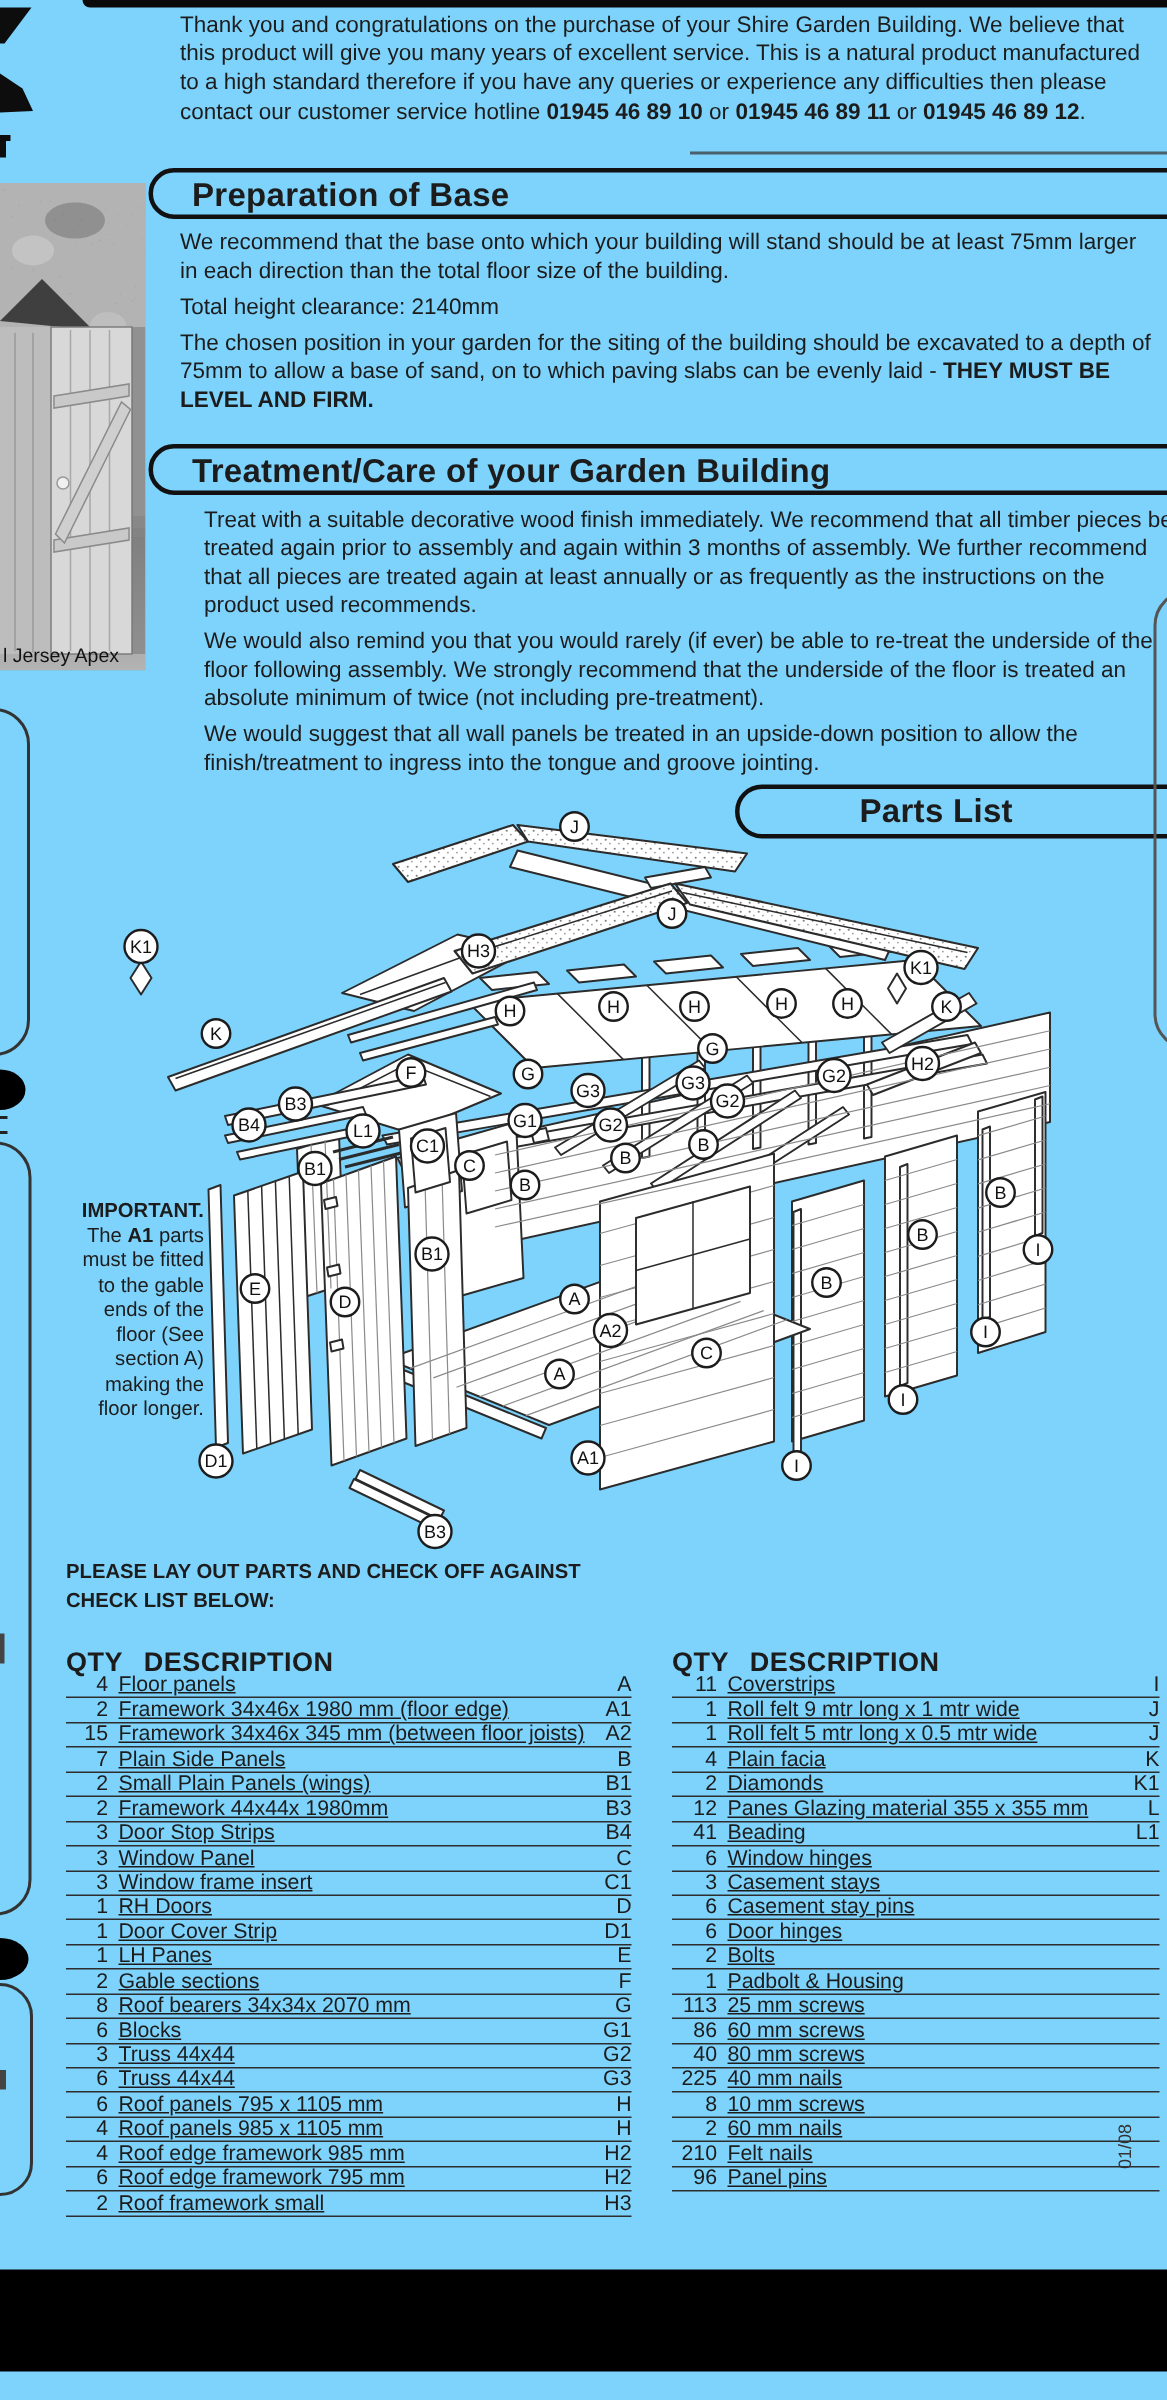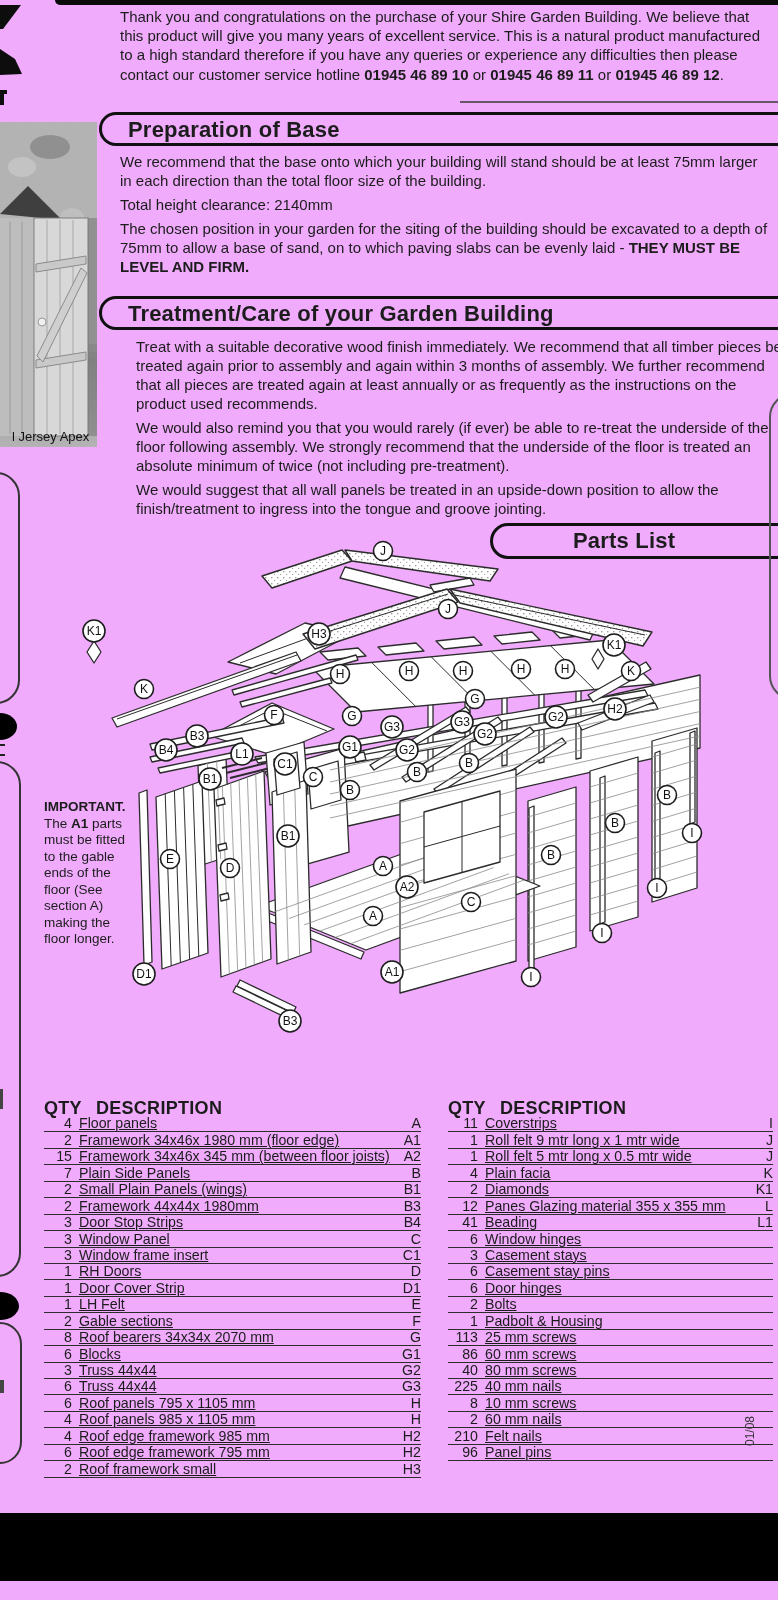--- a/index.html
+++ b/index.html
@@ -1,16 +1,16 @@
 <!DOCTYPE html>
 <html><head>
 <meta charset="utf-8">
 <style>
   html,body{margin:0;padding:0;background:#e8e8e8;}
-  #page{position:relative;width:778px;height:1600px;background:#f0abfc;overflow:hidden;
+  #page{position:relative;width:778px;height:1600px;background:#7dd3fc;overflow:hidden;
         font-family:"Liberation Sans",sans-serif;color:#1c1c1c;}
   .abs{position:absolute;}
   b,.b{font-weight:bold;}
   
   #top-bar{left:55px;top:0;width:723px;height:5px;background:#0a0a0a;border-bottom-left-radius:10px;}
   #ghost-line{left:460px;top:101px;width:318px;height:2px;background:#3a3a3a;opacity:.75;}
   
   #intro{left:120px;top:7px;width:642px;font-size:15px;line-height:19.2px;}
   
   .hbox{left:99px;width:700px;height:34px;border:3px solid #111;border-radius:20px;box-sizing:border-box;}
@@ -19,38 +19,38 @@
   #treat-box{top:296px;}
   .paras{font-size:15px;line-height:19px;}
   #prep-paras{left:120px;top:152px;width:650px;}
   #treat-paras{left:120px;top:337px;width:652px;margin-left:16px;}
   .paras p{margin:0 0 5px 0;}
   
   #parts-box{left:490px;top:523px;width:330px;height:36px;border:3px solid #111;border-radius:19px;box-sizing:border-box;}
   #parts-box .htitle{left:56px;top:2px;margin-left:24px;}
   
   #photo{left:0;top:122px;width:97px;height:325px;overflow:hidden;}
-  #photo-caption{left:12px;top:429px;width:120px;font-size:13px;color:#111;}
+  #photo-caption{left:2px;top:429px;width:120px;font-size:13px;color:#111;}
   
   .edge-outline{border:2px solid #333;border-radius:24px;}
   #lo1{left:-32px;top:472px;width:48px;height:228px;}
   #lo2{left:-32px;top:761px;width:49px;height:512px;}
   #lo3{left:-32px;top:1322px;width:50px;height:138px;border-radius:22px;}
   .blob{background:#000;border-radius:50%;}
   #blob1{left:-17px;top:713px;width:34px;height:27px;}
   #blob2{left:-19px;top:1292px;width:38px;height:28px;}
   #eqfrag{left:0;top:744px;width:5px;height:8px;border-top:2px solid #222;border-bottom:2px solid #222;}
   .tick{background:#444;}
   #tick1{left:0;top:1089px;width:3px;height:20px;}
   #tick2{left:0;top:1380px;width:4px;height:13px;}
   
   #ro1{left:769px;top:393px;width:44px;height:303px;border:2px solid #555;border-radius:26px;}
   
   #important{left:44px;top:799px;width:92px;font-size:13.5px;line-height:16.5px;}
-  #important div{white-space:nowrap;}
+  #important div{white-space:nowrap;text-align:right;}
   
   #check-note{left:44px;top:1038px;font-size:13.5px;font-weight:bold;line-height:19px;white-space:nowrap;}
   
   .ptable{top:1078px;}
   #table-left{left:44px;width:377px;}
   #table-right{left:448px;width:325px;}
   .thead{display:flex;font-family:Liberation Sans, sans-serif;font-weight:bold;font-size:18px;height:18px;letter-spacing:.3px;margin-top:20px;}
   .thead .qh{margin-right:14px;}
   .trow{display:flex;align-items:flex-end;height:16.45px;border-bottom:1.8px solid #2d2d2d;
         font-size:14.2px;line-height:15px;box-sizing:border-box;}
@@ -533,20 +533,24 @@
           <circle cx="531" cy="977" r="9.5" class="lbl-c"></circle>
           <text x="531" y="981" text-anchor="middle" class="lbl-t">I</text>
         </g>
         <g>
           <circle cx="290" cy="1021" r="11" class="lbl-c"></circle>
           <text x="290" y="1025" text-anchor="middle" class="lbl-t">B3</text>
         </g>
       </g>
   </svg>
 
+  <div class="abs" id="check-note">
+    <div>PLEASE LAY OUT PARTS AND CHECK OFF AGAINST</div>
+    <div>CHECK LIST BELOW:</div>
+  </div>
 
   <div class="abs ptable" id="table-left">
     <div class="thead">
       <span class="qh">QTY</span>
       <span>DESCRIPTION</span>
     </div>
     <div class="tbody">
         <div class="trow">
           <span class="qty">4</span>
           <span class="desc">Floor panels</span>
@@ -597,21 +601,21 @@
           <span class="desc">RH Doors</span>
           <span class="code">D</span>
         </div>
         <div class="trow">
           <span class="qty">1</span>
           <span class="desc">Door Cover Strip</span>
           <span class="code">D1</span>
         </div>
         <div class="trow">
           <span class="qty">1</span>
-          <span class="desc">LH Felt</span>
+          <span class="desc">LH Panes</span>
           <span class="code">E</span>
         </div>
         <div class="trow">
           <span class="qty">2</span>
           <span class="desc">Gable sections</span>
           <span class="code">F</span>
         </div>
         <div class="trow">
           <span class="qty">8</span>
           <span class="desc">Roof bearers  34x34x 2070 mm</span>

